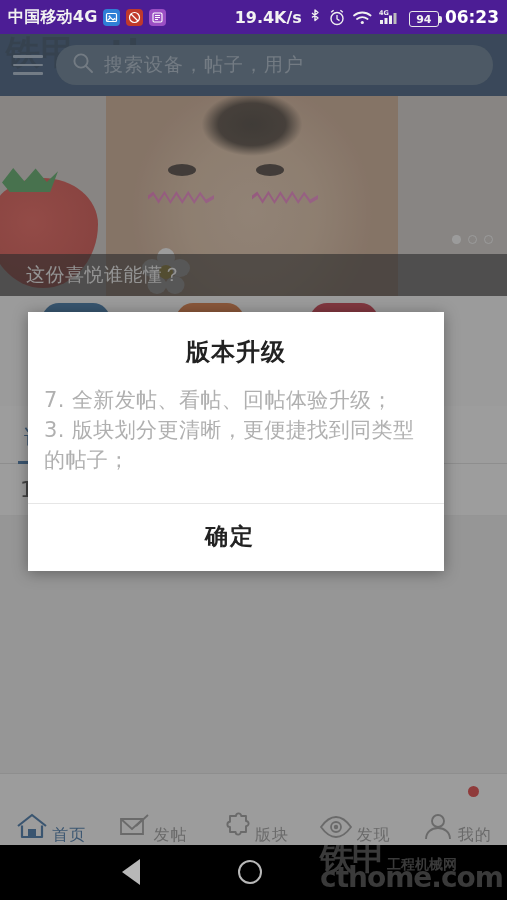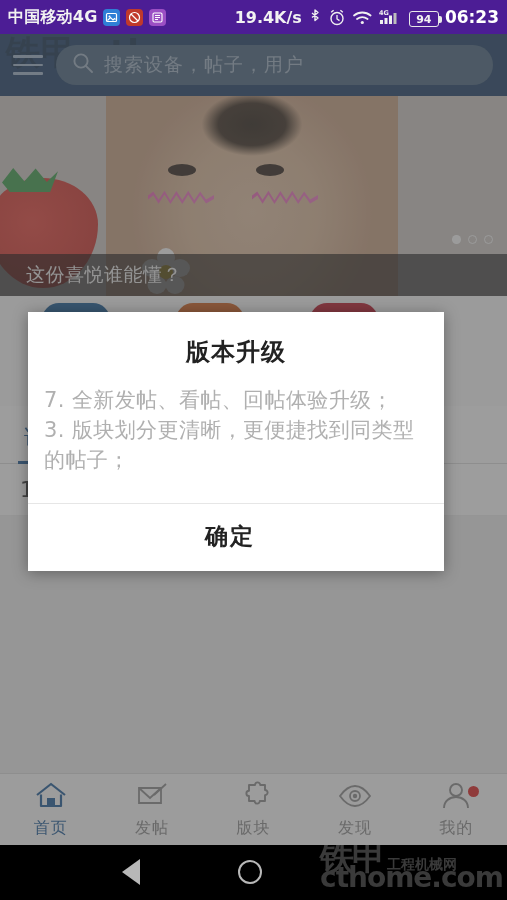--- a/index.html
+++ b/index.html
@@ -202,21 +202,21 @@
   .post-title { font-size:21px; color:#333; letter-spacing:.5px; }
 
   
   #bottomnav {
     position:absolute; left:0; right:0; bottom:0; height:72px;
     background:#fcfcfc; border-top:1px solid #dedede;
     display:flex; align-items:center;
   }
   .nav-item {
     flex:1; height:72px; position:relative;
-    display:flex; flex-direction:column; align-items:center;
+    display:flex; flex-direction:row; align-items:flex-end;
     justify-content:center; gap:3px;
   }
   .nav-label { font-size:16px; color:#8c8c8c; letter-spacing:1px; }
   .nav-item.active .nav-label { color:#1f5c99; }
   .nav-badge {
     position:absolute; width:11px; height:11px; border-radius:50%;
     background:#e02020; top:12px; left:62%;
   }
 
   

